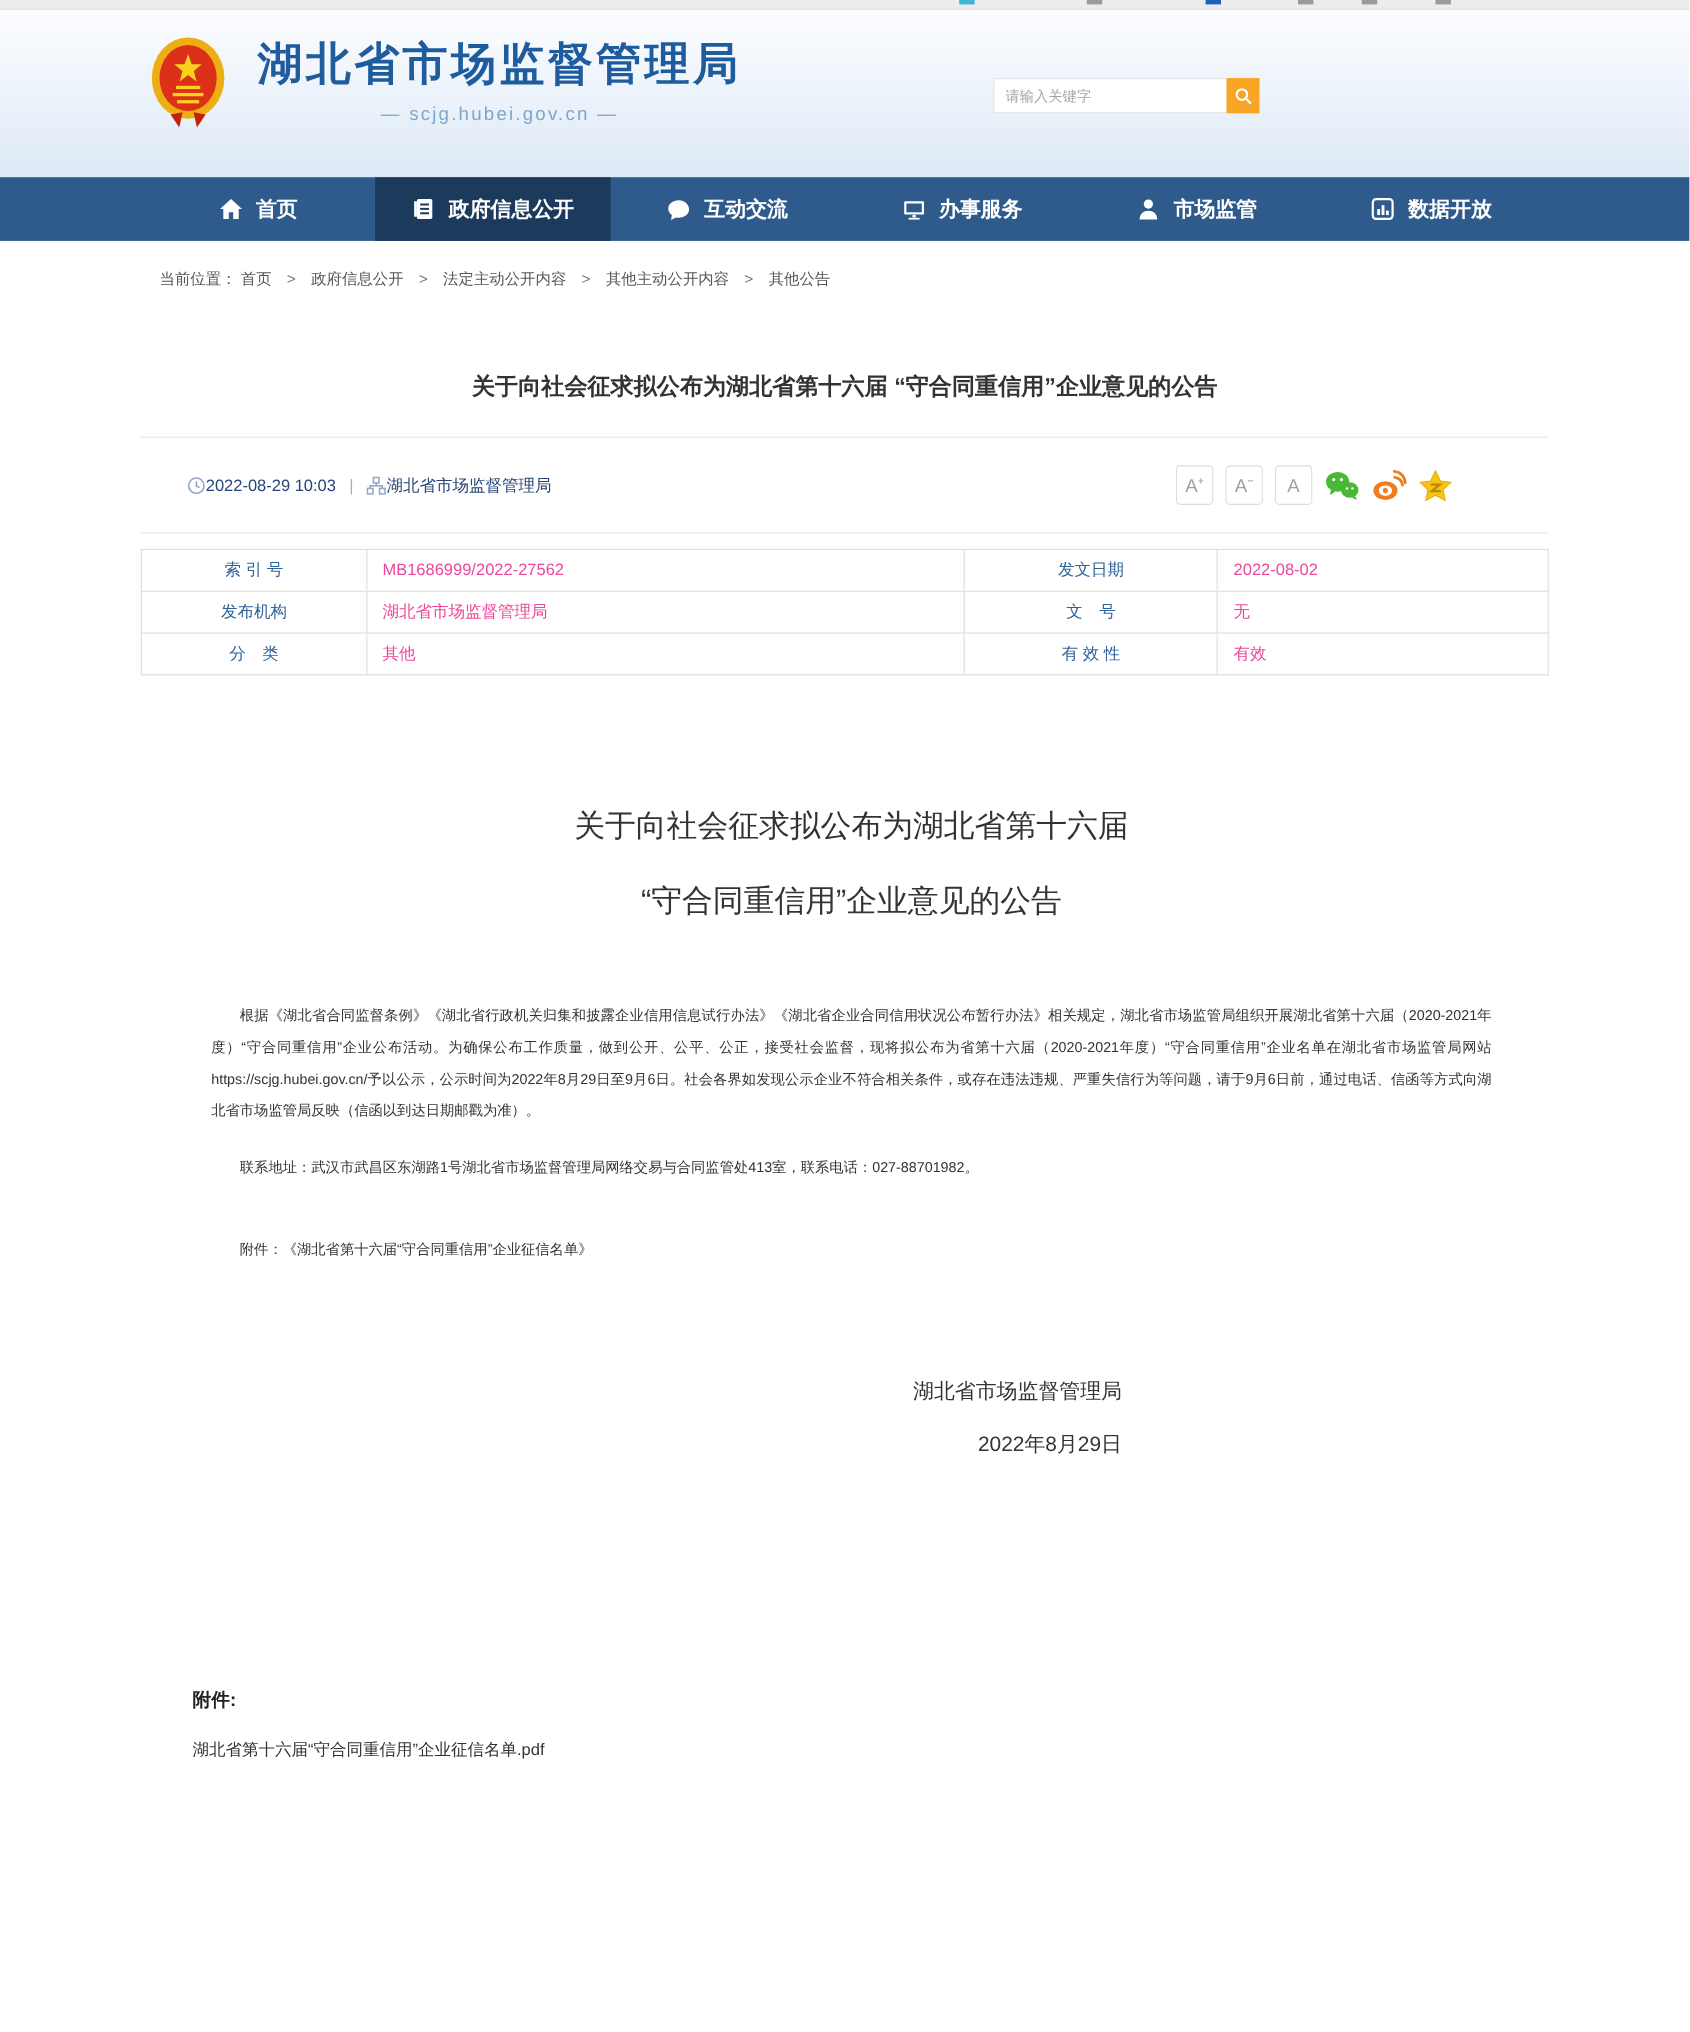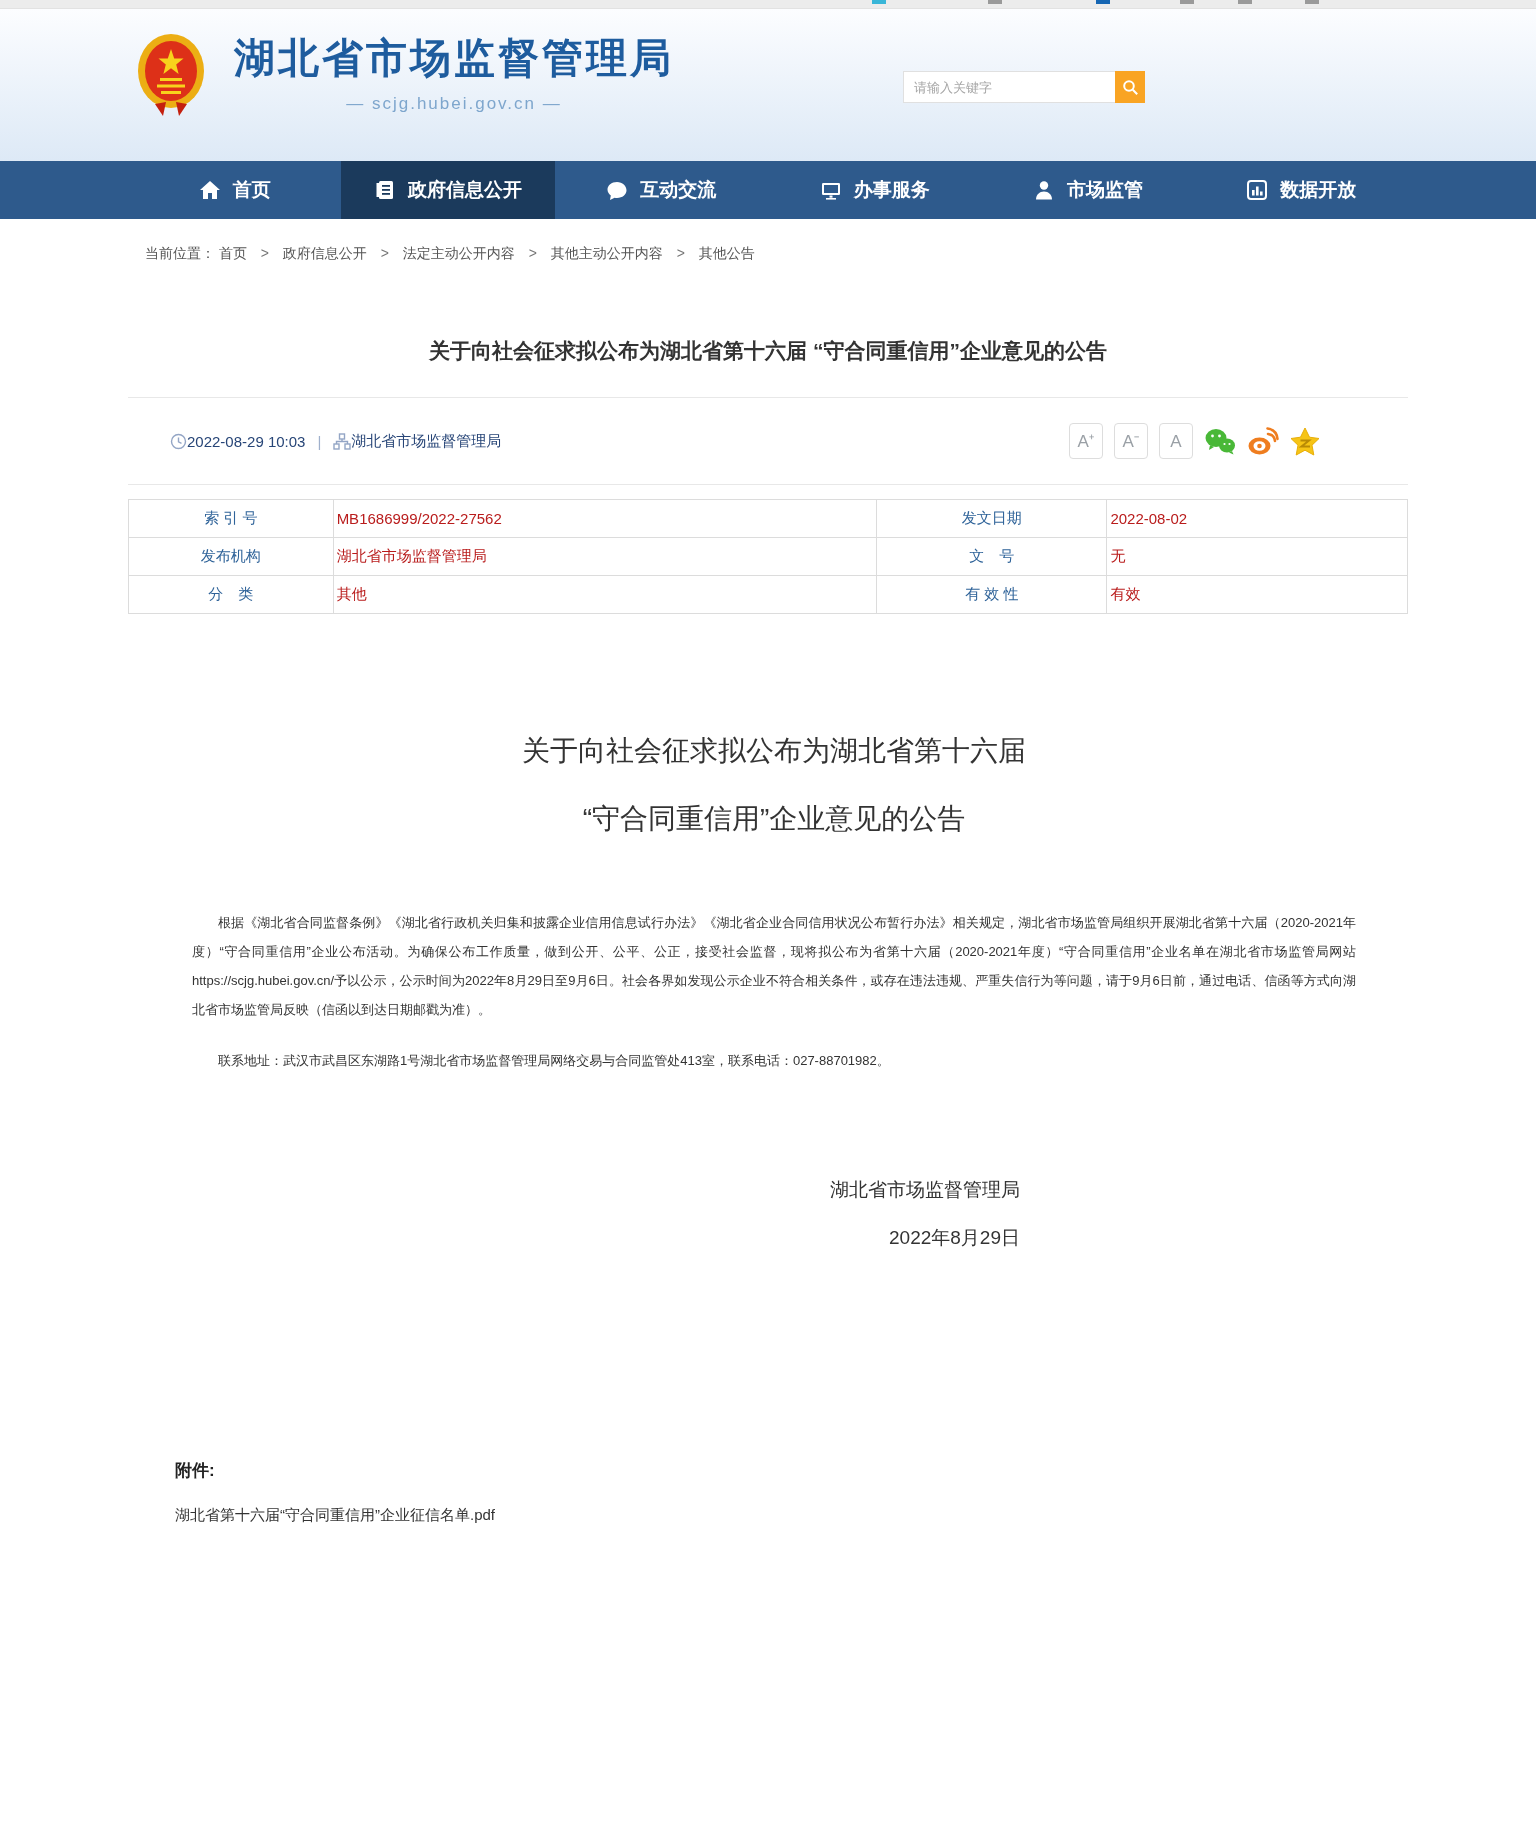--- a/index.html
+++ b/index.html
@@ -89,21 +89,21 @@
 
   
   .info-table {
     width:1280px; margin:14px auto 0; border-collapse:collapse; font-size:15px;
     table-layout:fixed;
   }
   .info-table th, .info-table td { border:1px solid #dcdcdc; height:38px; }
   .info-table th {
     color:#2f6399; font-weight:normal; text-align:center; width:16%;
   }
-  .info-table td { padding-left:3px; color:#b91c1c; }
+  .info-table td { padding-left:14px; color:#ec4899; }
   .info-table td.v1 { width:42.5%; }
   .info-table th.l2 { width:18%; }
   .info-table td.v2 { width:23.5%; }
 
   
   .article-body { width:1280px; margin:0 auto; padding:0 52px 0 64px; }
   .body-title {
     text-align:center; font-size:28px; font-weight:400; color:#333; margin:0;
   }
   .body-title.line1 { margin-top:118px; }
@@ -323,20 +323,21 @@
       <td class="v2">有效</td>
     </tr>
   </tbody>
     </table>
 
   <article class="article-body">
     <h2 class="body-title line1">关于向社会征求拟公布为湖北省第十六届</h2>
     <h2 class="body-title line2">“守合同重信用”企业意见的公告</h2>
     <p class="p1">根据《湖北省合同监督条例》《湖北省行政机关归集和披露企业信用信息试行办法》《湖北省企业合同信用状况公布暂行办法》相关规定，湖北省市场监管局组织开展湖北省第十六届（2020-2021年度）“守合同重信用”企业公布活动。为确保公布工作质量，做到公开、公平、公正，接受社会监督，现将拟公布为省第十六届（2020-2021年度）“守合同重信用”企业名单在湖北省市场监管局网站https://scjg.hubei.gov.cn/予以公示，公示时间为2022年8月29日至9月6日。社会各界如发现公示企业不符合相关条件，或存在违法违规、严重失信行为等问题，请于9月6日前，通过电话、信函等方式向湖北省市场监管局反映（信函以到达日期邮戳为准）。</p>
     <p class="p2">联系地址：武汉市武昌区东湖路1号湖北省市场监督管理局网络交易与合同监管处413室，联系电话：027-88701982。</p>
+    <p class="p3">附件：《湖北省第十六届“守合同重信用”企业征信名单》</p>
     <div class="signature">
       <div>湖北省市场监督管理局</div>
       <div class="sig-date">2022年8月29日</div>
     </div>
   </article>
 
   <div class="attachment">
     <div class="attachment-label">附件:</div>
     <a class="attachment-file">湖北省第十六届“守合同重信用”企业征信名单.pdf</a>
   </div>

